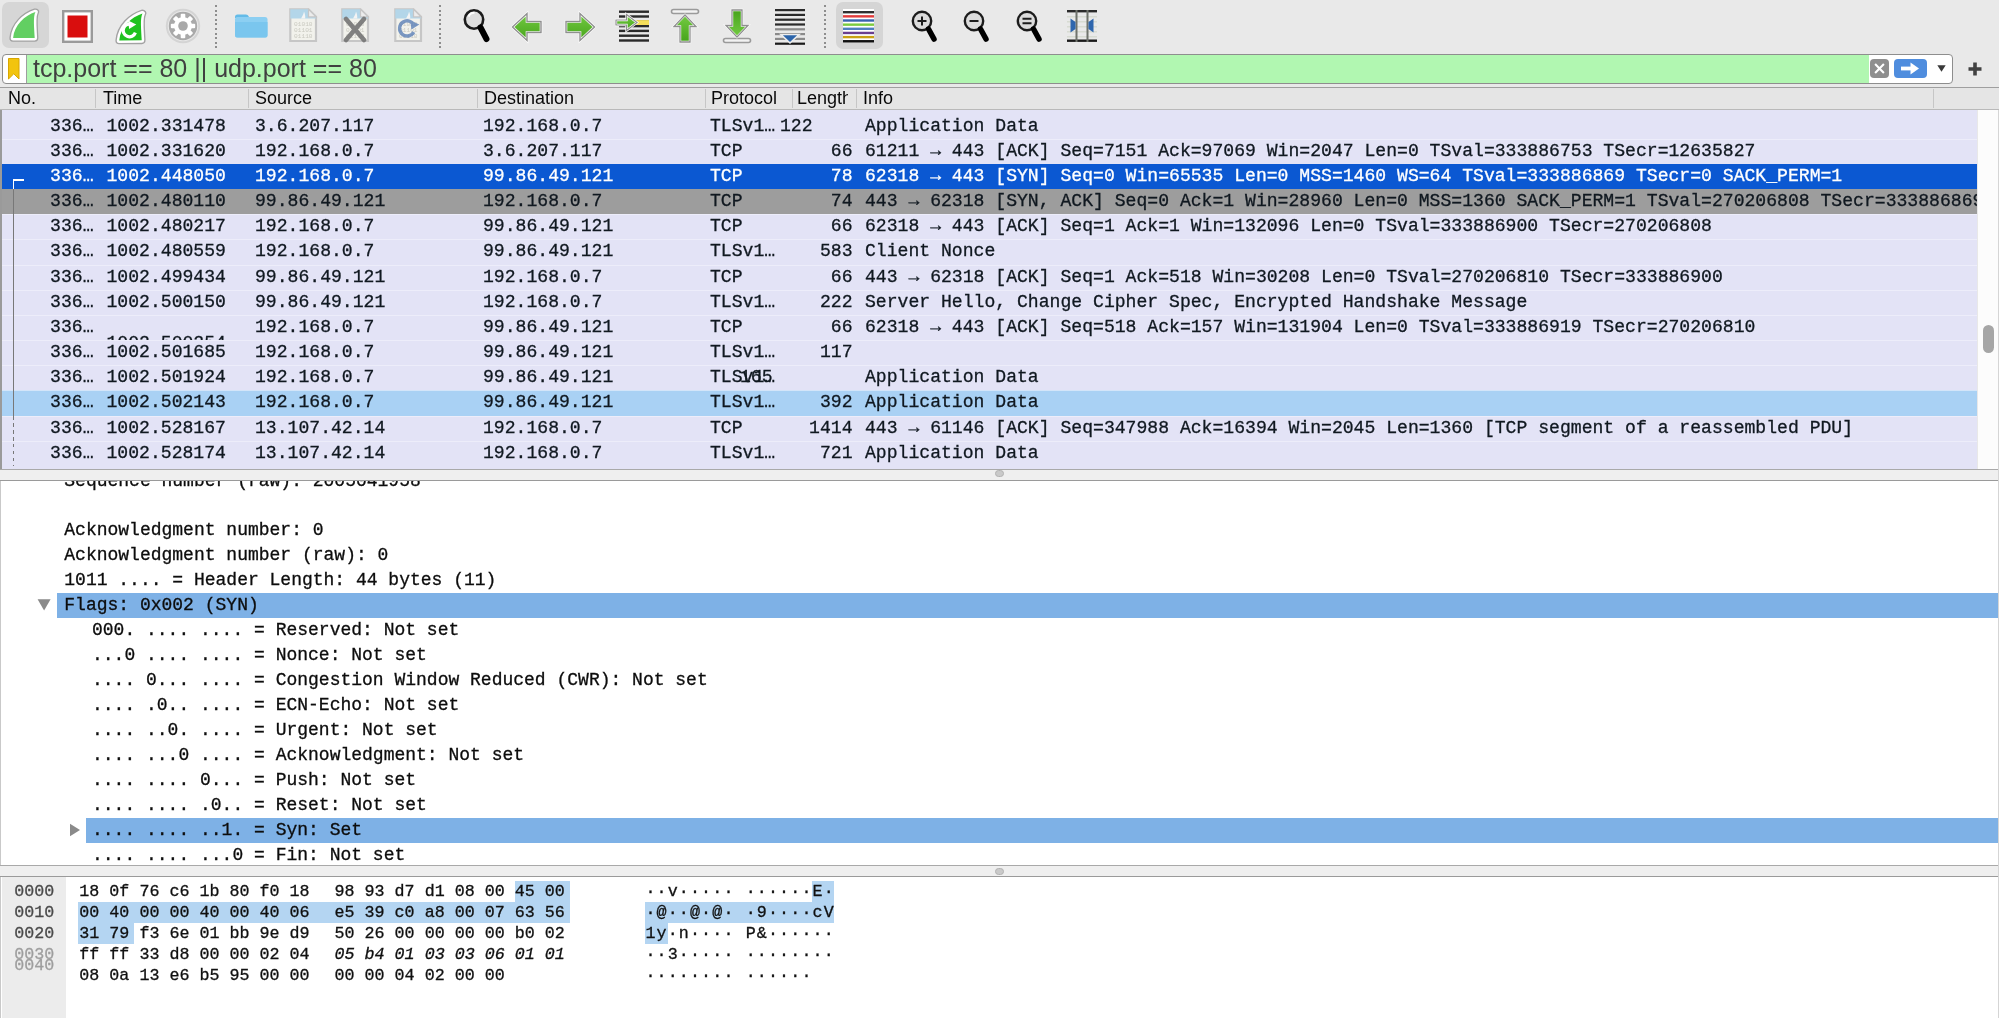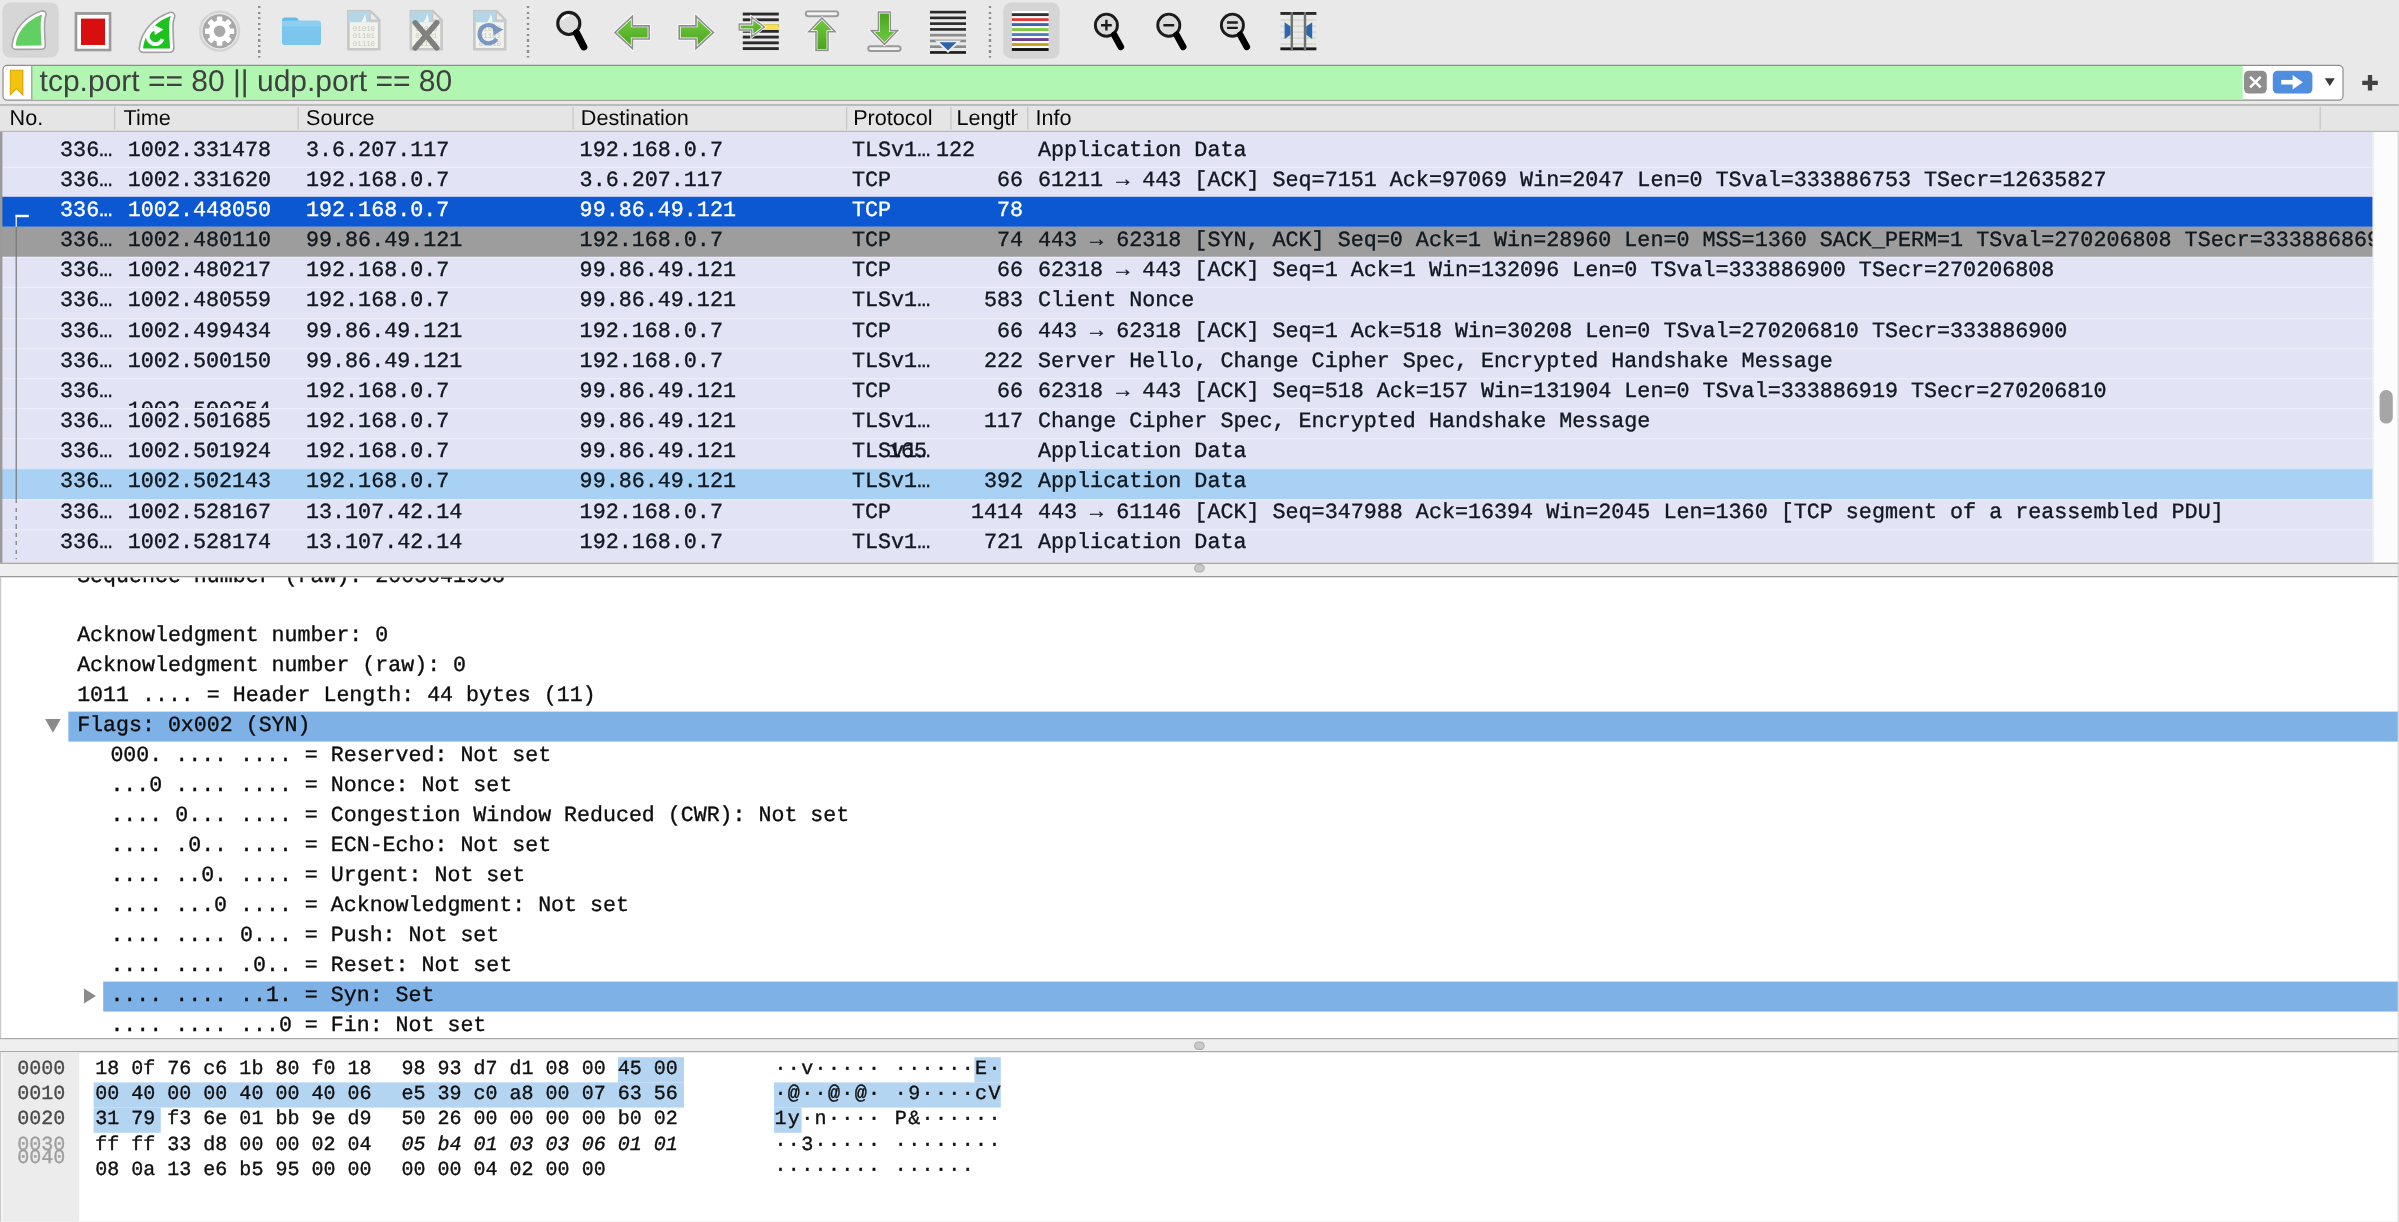--- a/index.html
+++ b/index.html
@@ -278,20 +278,21 @@
     <span class="abs" style="left:865px;top:0;white-space:pre">61211 → 443 [ACK] Seq=7151 Ack=97069 Win=2047 Len=0 TSval=333886753 TSecr=12635827</span>
   </div>
 <div class="abs" style="left:0;top:138.68px;width:1977px;height:1px;background:rgba(246,246,253,0.55)"></div>
 <div class="abs mono" style="left:0;top:163.86px;width:1977px;height:25.18px;background:#0B58D2;font-size:18.1px;line-height:25.18px;color:#FFFFFF;overflow:hidden;">
     <span class="abs" style="left:0;top:0;width:93.5px;text-align:right;display:inline-block">336…</span>
     <span class="abs" style="left:106.5px;top:0">1002.448050</span>
     <span class="abs" style="left:255px;top:0">192.168.0.7</span>
     <span class="abs" style="left:483px;top:0">99.86.49.121</span>
     <span class="abs" style="left:710px;top:0">TCP</span>
     <span class="abs" style="left:740px;top:0;width:112.5px;text-align:right;display:inline-block">78</span>
+    <span class="abs" style="left:865px;top:0;white-space:pre">62318 → 443 [SYN] Seq=0 Win=65535 Len=0 MSS=1460 WS=64 TSval=333886869 TSecr=0 SACK_PERM=1</span>
   </div>
 <div class="abs mono" style="left:0;top:189.04px;width:1977px;height:25.18px;background:#9D9D9D;font-size:18.1px;line-height:25.18px;color:#101820;overflow:hidden;">
     <span class="abs" style="left:0;top:0;width:93.5px;text-align:right;display:inline-block">336…</span>
     <span class="abs" style="left:106.5px;top:0">1002.480110</span>
     <span class="abs" style="left:255px;top:0">99.86.49.121</span>
     <span class="abs" style="left:483px;top:0">192.168.0.7</span>
     <span class="abs" style="left:710px;top:0">TCP</span>
     <span class="abs" style="left:740px;top:0;width:112.5px;text-align:right;display:inline-block">74</span>
     <span class="abs" style="left:865px;top:0;white-space:pre">443 → 62318 [SYN, ACK] Seq=0 Ack=1 Win=28960 Len=0 MSS=1360 SACK_PERM=1 TSval=270206808 TSecr=333886869</span>
   </div>
@@ -345,21 +346,20 @@
     <span class="abs" style="left:865px;top:0;white-space:pre">62318 → 443 [ACK] Seq=518 Ack=157 Win=131904 Len=0 TSval=333886919 TSecr=270206810</span>
   </div>
 <div class="abs" style="left:0;top:314.94px;width:1977px;height:1px;background:rgba(246,246,253,0.55)"></div>
 <div class="abs mono" style="left:0;top:340.12px;width:1977px;height:25.18px;font-size:18.1px;line-height:25.18px;color:#101820;overflow:hidden;">
     <span class="abs" style="left:0;top:0;width:93.5px;text-align:right;display:inline-block">336…</span>
     <span class="abs" style="left:106.5px;top:0">1002.501685</span>
     <span class="abs" style="left:255px;top:0">192.168.0.7</span>
     <span class="abs" style="left:483px;top:0">99.86.49.121</span>
     <span class="abs" style="left:710px;top:0">TLSv1…</span>
     <span class="abs" style="left:740px;top:0;width:112.5px;text-align:right;display:inline-block">117</span>
-    <span class="abs" style="left:865px;top:0;white-space:pre">Change Cipher Spec, Encrypted Handshake Message</span>
   </div>
 <div class="abs" style="left:0;top:340.12px;width:1977px;height:1px;background:rgba(246,246,253,0.55)"></div>
 <div class="abs mono" style="left:0;top:365.3px;width:1977px;height:25.18px;font-size:18.1px;line-height:25.18px;color:#101820;overflow:hidden;">
     <span class="abs" style="left:0;top:0;width:93.5px;text-align:right;display:inline-block">336…</span>
     <span class="abs" style="left:106.5px;top:0">1002.501924</span>
     <span class="abs" style="left:255px;top:0">192.168.0.7</span>
     <span class="abs" style="left:483px;top:0">99.86.49.121</span>
     <span class="abs" style="left:710px;top:0">TLSv1…</span>
     <span class="abs" style="left:740px;top:0;width:112.5px;display:inline-block">165</span>
     <span class="abs" style="left:865px;top:0;white-space:pre">Application Data</span>

